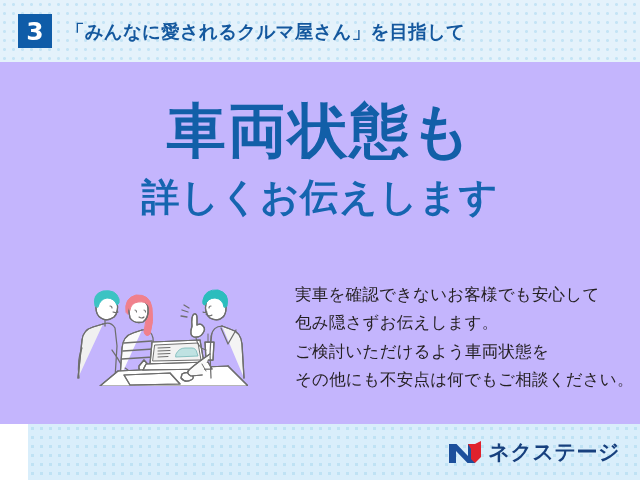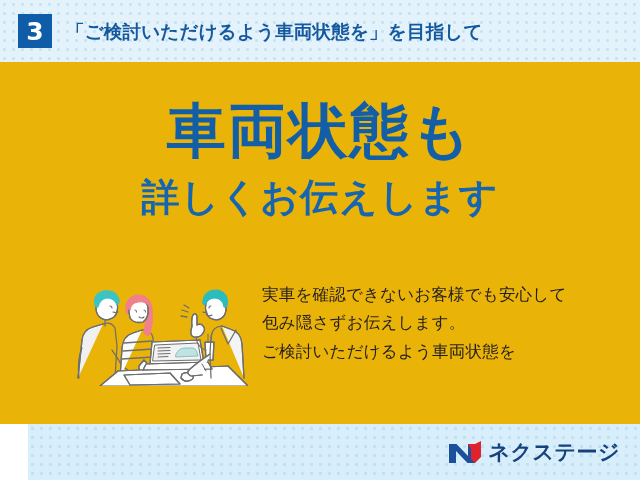--- a/index.html
+++ b/index.html
@@ -46,21 +46,21 @@
     color:#14589e;
     font-size:18.5px;
     font-weight:bold;
     letter-spacing:.2px;
     white-space:nowrap;
   }
 
   
   #main{
     position:absolute;left:0;top:62px;width:640px;height:362px;
-    background:#eab308;
+    background:#c4b5fd;
   }
 
   .headline{
     position:absolute;left:0;width:640px;
     text-align:center;
     font-weight:bold;
     white-space:nowrap;
     line-height:1;
   }
   #headline-1{
@@ -84,21 +84,21 @@
 
   
   #body-copy{
     position:absolute;left:262px;top:218px;width:358px;
     color:#231f20;
     font-size:16.5px;
     line-height:1.72;
     letter-spacing:.2px;
     white-space:nowrap;
   }
-  #body-copy div{display:block;}
+  #body-copy div{display:block;margin-left:33px;}
 
   
   #footer{top:424px;height:56px;}
   #footer-inner{
     position:absolute;left:0;top:0;width:640px;height:56px;
     display:flex;align-items:center;justify-content:flex-end;
     padding-right:48px;box-sizing:border-box;
   }
   #brand-logo{display:flex;align-items:center;}
   #brand-mark{width:34px;height:24px;display:block;margin-right:7px;}
@@ -111,21 +111,21 @@
   }
 </style>
 </head>
 <body>
 
 <div id="page">
 
   <div id="header" class="dotband">
     <div id="header-inner">
       <div id="step-badge">3</div>
-      <div id="header-title">「ご検討いただけるよう車両状態を」を目指して</div>
+      <div id="header-title">「みんなに愛されるクルマ屋さん」を目指して</div>
     </div>
   </div>
 
   <div id="main">
 
     <div id="headline-1" class="headline">車両状態も</div>
 
     <div id="headline-2" class="headline">詳しくお伝えします</div>
 
     <div id="illustration">
@@ -228,20 +228,21 @@
           <path d="M126 31 L131 34" stroke-width="1.3"></path>
           <path d="M123 42 L129 43" stroke-width="1.3"></path>
         </g>
       </svg>
     </div>
 
     <div id="body-copy">
       <div>実車を確認できないお客様でも安心して</div>
       <div>包み隠さずお伝えします。</div>
       <div>ご検討いただけるよう車両状態を</div>
+      <div>その他にも不安点は何でもご相談ください。</div>
     </div>
 
   </div>
 
   <div id="footer" class="dotband" style="background-color:#d9eefb;background-image:radial-gradient(#bfe2f4 1.5px, rgba(0,0,0,0) 1.7px);background-size:9px 9px;margin-left:28px;">
     <div id="footer-inner">
       <div id="brand-logo">
         <svg id="brand-mark" viewBox="0 0 34 24" xmlns="http://www.w3.org/2000/svg">
           <path d="M1 23 L1 4 L8.5 4 L20 16 L20 4 L27 4 L27 23 L19.5 23 L8 11 L8 23 Z" fill="#1c4f9c"></path>
           <path d="M20 4 L27 4 L27 23 L23 19 L23 9 Z" fill="#e0222c"></path>

